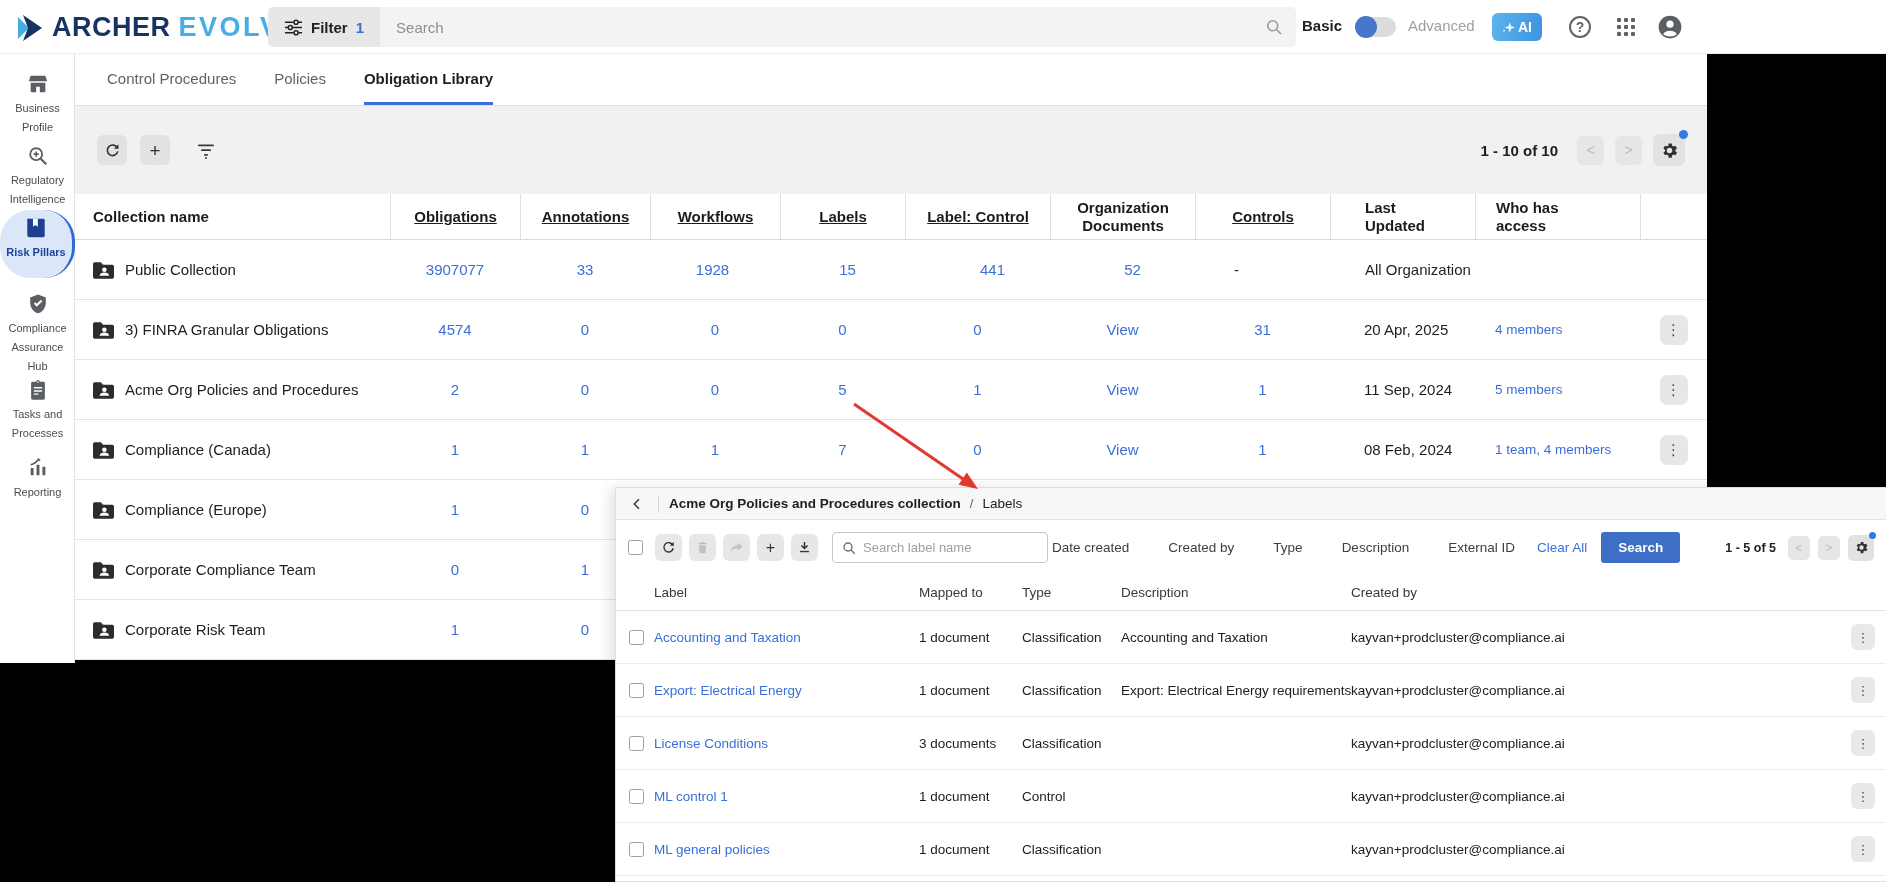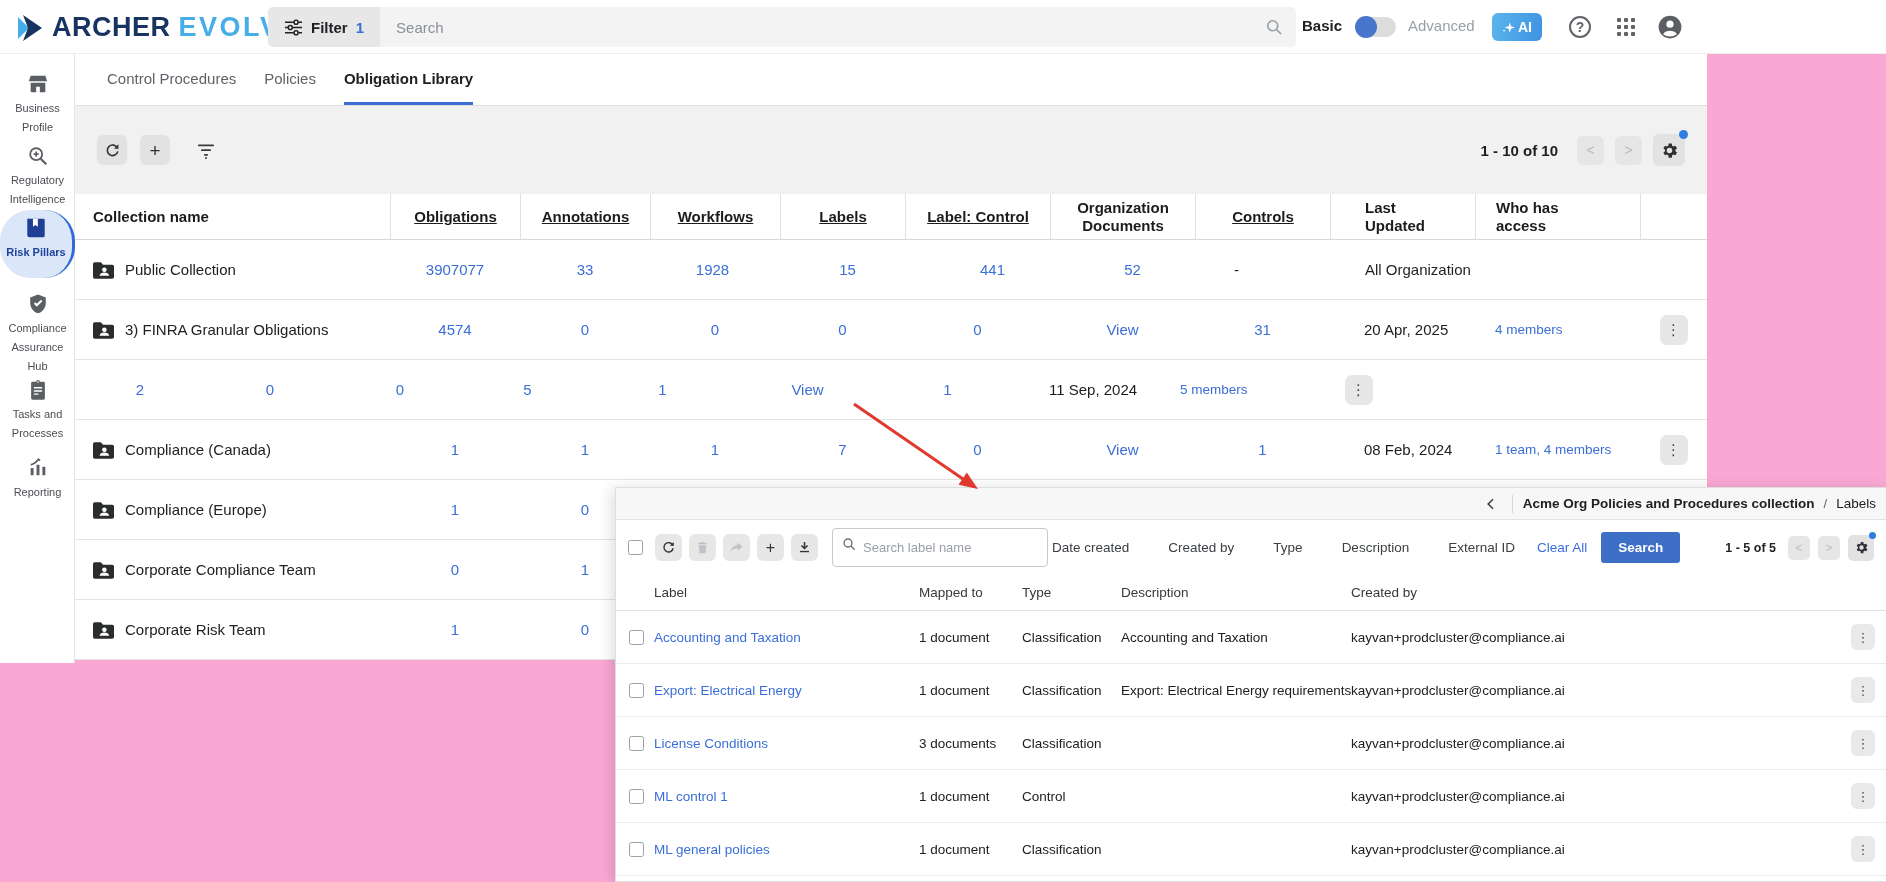--- a/index.html
+++ b/index.html
@@ -1,18 +1,18 @@
 <!DOCTYPE html>
 <html><head>
 <meta charset="utf-8">
 <style>
   * { margin:0; padding:0; box-sizing:border-box; }
   html,body { background:#fff; }
   body { font-family:"Liberation Sans","DejaVu Sans",sans-serif; color:#202124; }
-  .page { position:relative; width:1886px; height:882px; overflow:hidden; background:#f9a8d4; }
+  .page { position:relative; width:1886px; height:882px; overflow:hidden; background:#000000; }
 
   
   .topbar { position:absolute; left:0; top:0; width:1886px; height:54px; background:#fff; border-bottom:1px solid #ededed; }
   .brand { position:absolute; left:16px; top:12px; display:flex; align-items:center; gap:8px; }
   .brand-primary { font-size:27px; font-weight:800; letter-spacing:.5px; color:#17335f; }
   .brand-secondary { font-size:27px; font-weight:600; letter-spacing:2.5px; color:#45aee9; }
   .searchwrap { position:absolute; left:268px; top:7px; width:1028px; height:40px; display:flex; border-radius:5px; overflow:hidden; }
   .filter-btn { display:flex; align-items:center; gap:8px; padding:0 16px; background:#e7e7e8; cursor:pointer; }
   .filter-btn .flabel { font-size:15px; font-weight:600; color:#202124; }
   .filter-btn .fcount { font-size:15px; font-weight:600; color:#3a6fd8; }
@@ -42,21 +42,21 @@
   .nav-item.active { background:#dbe7f8; border-right:3px solid #2e6bd9; }
   .nav-item.active .nv-label { color:#1e419e; font-weight:600; }
   .nv0 { top:12px;  height:64px; }
   .nv1 { top:84px;  height:66px; }
   .nv2 { top:156px; height:68px;border-radius:31px; }
   .nv3 { top:232px; height:80px; }
   .nv4 { top:318px; height:64px; }
   .nv5 { top:396px; height:56px; }
 
   
-  .tabsbar { position:absolute; left:75px; top:54px; width:1632px; height:52px; border-bottom:1px solid #e0e0e0; display:flex; align-items:stretch; padding-left:32px; gap:28px; background:#fff; }
+  .tabsbar { position:absolute; left:75px; top:54px; width:1632px; height:52px; border-bottom:1px solid #e0e0e0; display:flex; align-items:stretch; padding-left:32px; gap:38px; background:#fff; }
   .tab { display:flex; align-items:center; font-size:15px; color:#5f6368; border-bottom:3px solid transparent; cursor:pointer; }
   .tab.active { color:#202124; font-weight:700; border-bottom-color:#3a6fd8; }
 
   
   .band { position:absolute; left:75px; top:106px; width:1632px; height:88px; background:#f1f1f2; display:flex; align-items:center; padding:0 22px; }
   .gbtn { width:30px; height:30px; border-radius:6px; background:#e2e2e3; display:flex; align-items:center; justify-content:center; cursor:pointer; margin-right:13px; }
   .iconbtn-plain { width:30px; height:30px; display:flex; align-items:center; justify-content:center; cursor:pointer; margin-left:8px; }
   .plus-glyph { font-size:19px; color:#333; line-height:1; }
   .bandright { margin-left:auto; display:flex; align-items:center; gap:11px; }
   .pag-text { font-size:15px; font-weight:600; color:#1f1f1f; margin-right:8px; }
@@ -84,31 +84,31 @@
   .hc-name { padding-left:18px; }
   .c-wha { padding-left:20px; }
   .c-wha .plain { font-size:15px; color:#1f2023; }
   .c-wha .link { font-size:13.5px; color:#3a6fd8; cursor:pointer; }
   .c-act { justify-content:center; }
   .kebab { width:28px; height:30px; border-radius:7px; background:#e7e7e8; display:flex; align-items:center; justify-content:center; font-size:15px; color:#4d4d4d; cursor:pointer; }
   .foldicon { width:21px; height:18px; flex:none; display:flex; }
 
   
   .overlay { position:absolute; left:615px; top:487px; width:1271px; height:395px; background:#fff; border:1px solid #dedede; border-right:0; box-shadow:-3px 2px 14px rgba(0,0,0,.14); z-index:40; }
-  .ov-head { height:32px; background:#f7f7f8; border-bottom:1px solid #e2e2e2; display:flex; align-items:center; padding:0 10px;justify-content:flex-end; }
+  .ov-head { height:32px; background:#f7f7f8; border-bottom:1px solid #e2e2e2; display:flex; align-items:center; padding:0 10px; }
   .backbtn { width:22px; height:22px; display:flex; align-items:center; justify-content:center; cursor:pointer; }
   .ov-div { width:1px; height:18px; background:#d8d8d8; margin:0 10px; }
   .bc-main { font-size:13.5px; font-weight:700; color:#202124; }
   .bc-sep { font-size:13px; color:#5f6368; margin:0 9px; }
   .bc-cur { font-size:13.5px; color:#202124; }
   .ov-tools { height:55px; display:flex; align-items:center; padding:0 12px; }
   .cb { width:15px; height:15px; border:1.5px solid #9aa0a6; border-radius:2.5px; background:#fff; flex:none; cursor:pointer; }
   .ov-btn { width:27px; height:27px; border-radius:6px; background:#e7e7e8; display:flex; align-items:center; justify-content:center; margin-left:7px; cursor:pointer; }
   .ov-btn.first { margin-left:12px; }
-  .ov-search { position:relative; width:216px; height:39px; border:1px solid #c9c9c9; border-radius:4px; margin-left:14px; display:flex; align-items:center; background:#fff; }
+  .ov-search { position:relative; width:216px; height:31px; border:1px solid #c9c9c9; border-radius:4px; margin-left:14px; display:flex; align-items:center; background:#fff; }
   .ov-search input { width:100%; height:100%; border:0; outline:0; background:transparent; font-family:inherit; font-size:13px; color:#202124; padding:0 8px 0 30px; }
   .ov-search input::placeholder { color:#9aa0a6; }
   .ov-search .mag { position:absolute; left:8px; top:7px; width:16px; height:16px; }
   .chips { display:flex; align-items:center; gap:39px; margin-left:4px; }
   .chip { font-size:13.5px; color:#3c4043; cursor:pointer; white-space:nowrap; }
   .clear-all { font-size:13.5px; color:#3a6fd8; margin-left:22px; cursor:pointer; white-space:nowrap; }
   .ov-searchbtn { margin-left:14px; height:31px; padding:0 17px; background:#3d6fc7; border-radius:3px; color:#fff; font-size:13.5px; font-weight:600; display:flex; align-items:center; cursor:pointer; }
   .ov-right { margin-left:auto; display:flex; align-items:center; gap:8px; }
   .ov-pag { font-size:12.5px; font-weight:600; color:#1f1f1f; margin-right:4px; }
   .ov-chev { width:22px; height:24px; border-radius:5px; background:#e6e6e7; display:flex; align-items:center; justify-content:center; font-size:12px; color:#bdbdbd; cursor:pointer; }
@@ -394,20 +394,30 @@
           <span class="link">4 members</span>
         </div>
       <div class="cell c-act w-act">
           <div class="kebab">
             <span>⋮</span>
           </div>
         </div>
     </div>
 
     <div class="crow">
+      <div class="cell c-name w-name">
+        <span class="foldicon">
+            <svg width="21" height="18" viewBox="0 0 24 20">
+              <path d="M2 1h7l2.5 3H22a2 2 0 0 1 2 2v12a2 2 0 0 1-2 2H2a2 2 0 0 1-2-2V3a2 2 0 0 1 2-2z" fill="#2b2c2e"></path>
+              <circle cx="13" cy="9.8" r="2.6" fill="#fff"></circle>
+              <path d="M7.6 16.6c0-2.4 2.6-3.7 5.4-3.7s5.4 1.3 5.4 3.7z" fill="#fff"></path>
+            </svg>
+          </span>
+        <span>Acme Org Policies and Procedures</span>
+      </div>
       <div class="cell c-num w-obl">2</div>
       <div class="cell c-num w-ann">0</div>
       <div class="cell c-num w-wfl">0</div>
       <div class="cell c-num w-lbl">5</div>
       <div class="cell c-num w-lc">1</div>
       <div class="cell c-num w-od">View</div>
       <div class="cell c-num w-ctl">1</div>
       <div class="cell c-lu w-lu">11 Sep, 2024</div>
       <div class="cell c-wha w-wha">
           <span class="link">5 members</span>

